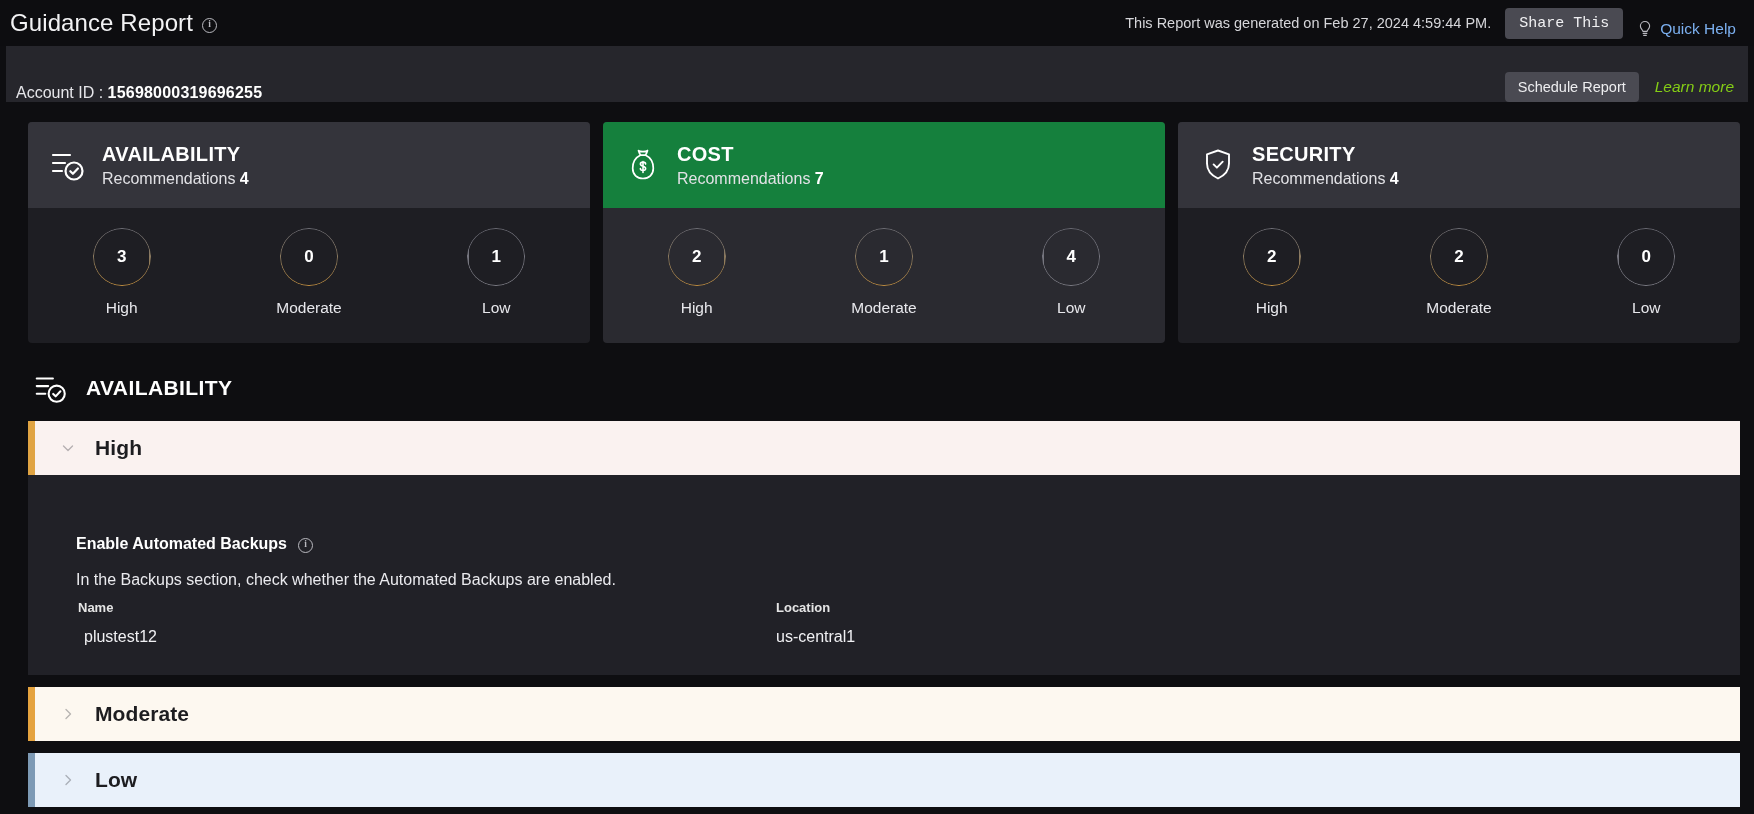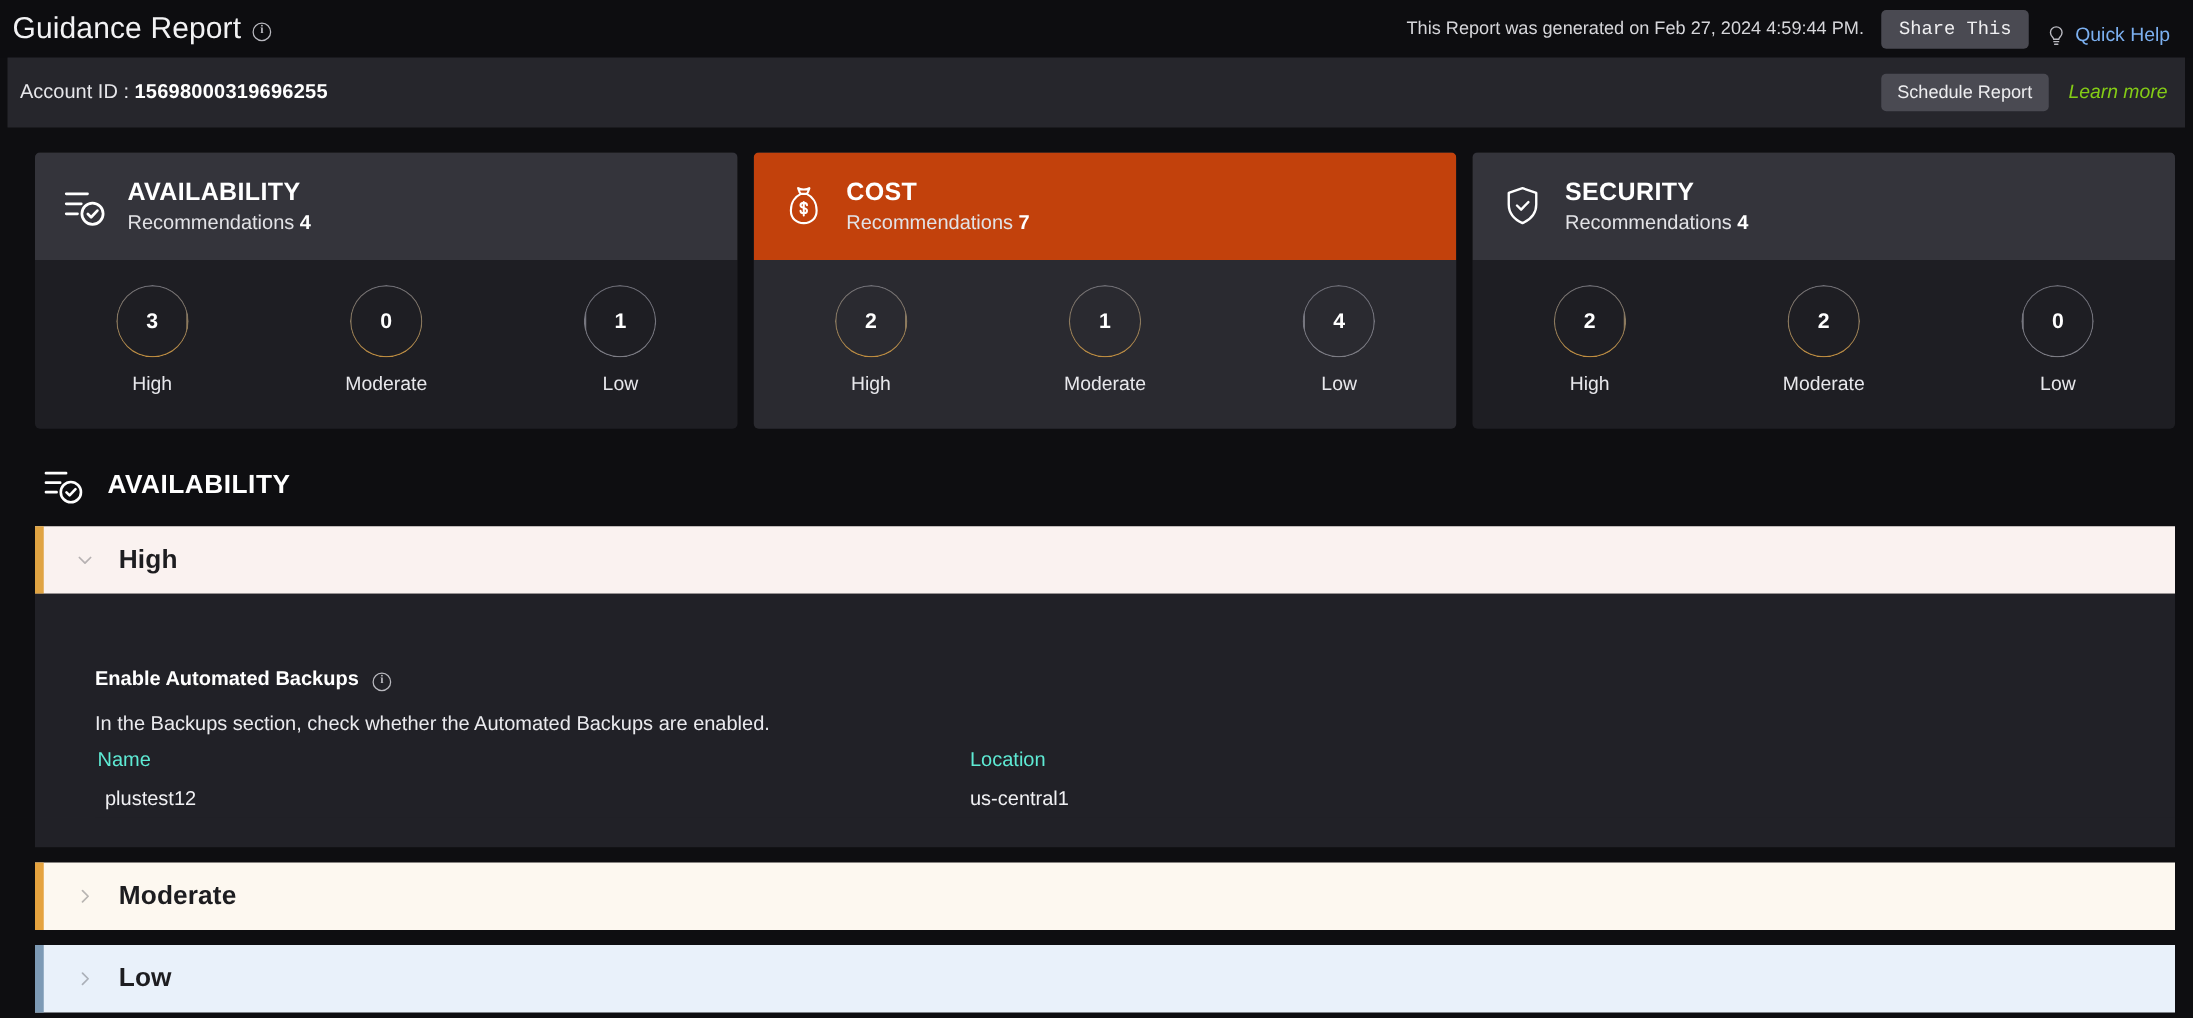--- a/index.html
+++ b/index.html
@@ -79,21 +79,21 @@
   }
   .bulb-icon { width: 16px; height: 18px; flex: none; }
 
   
   .account-bar {
     position: relative;
     margin: 0 6px;
     height: 56px;
     background: #26262c;
     display: flex;
-    align-items: center;
+    align-items: flex-end;
     padding: 0 14px 0 10px;
   }
   .account-label {
     font-size: 16px;
     color: #e6e6ea;
     white-space: nowrap;
   }
   .account-label b { font-weight: 700; color: #ffffff; letter-spacing: 0.2px; }
   .account-right {
     margin-left: auto;
@@ -134,21 +134,21 @@
   }
   .card.highlight { background: #2a2a30; }
   .card-head {
     background: #34343b;
     display: flex;
     align-items: center;
     gap: 14px;
     padding: 17px 18px 17px 20px;
     height: 86px;
   }
-  .card.highlight .card-head { background: #c2410c; }
+  .card.highlight .card-head { background: #15803d; }
   .card-icon { width: 40px; height: 40px; flex: none; }
   .card-title {
     font-size: 20px;
     font-weight: 700;
     color: #ffffff;
     letter-spacing: 0.3px;
     line-height: 1.25;
   }
   .card-recs {
     font-size: 16px;
@@ -261,23 +261,23 @@
   }
   .rec-table {
     width: 100%;
     margin-top: 6px;
   }
   .rec-row {
     display: flex;
     padding: 5px 0;
   }
   .rec-row.head {
-    font-size: 16px;
-    font-weight: 400;
-    color: #5eead4;
+    font-size: 13px;
+    font-weight: 700;
+    color: #e5e5e5;
   }
   .rec-row.data {
     font-size: 16px;
     color: #f0f0f3;
     padding-top: 8px;
   }
   .col-name { width: 700px; padding-left: 2px; }
   .col-name.data { padding-left: 8px; }
   .col-loc { flex: 1; }
   .spacer-dark { height: 14px; background: #212127; }

